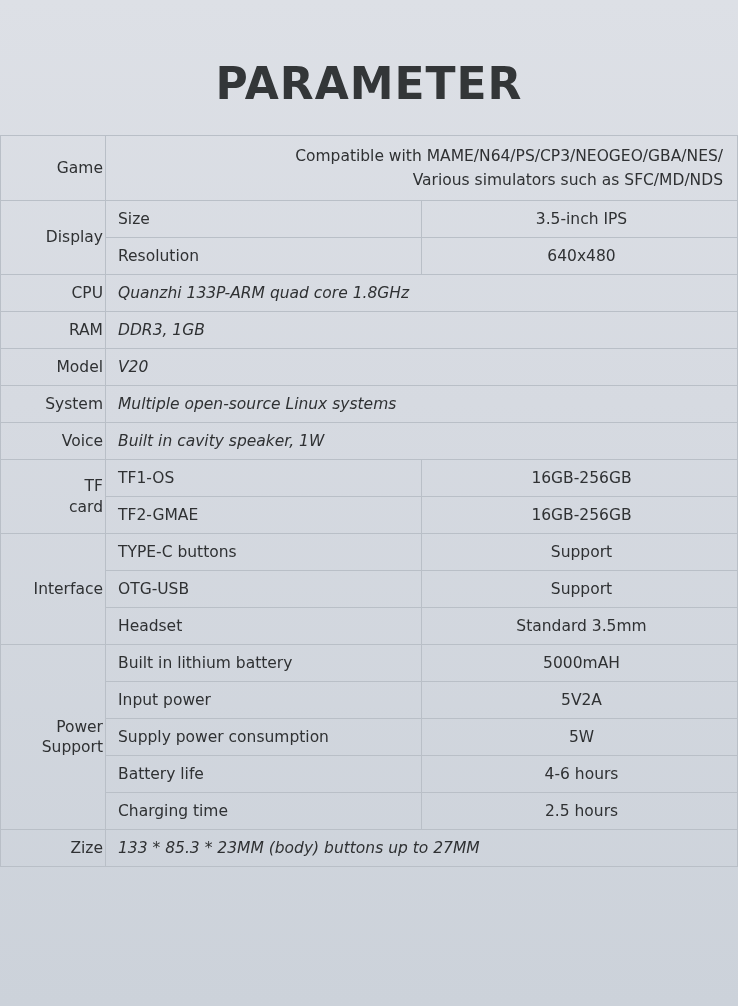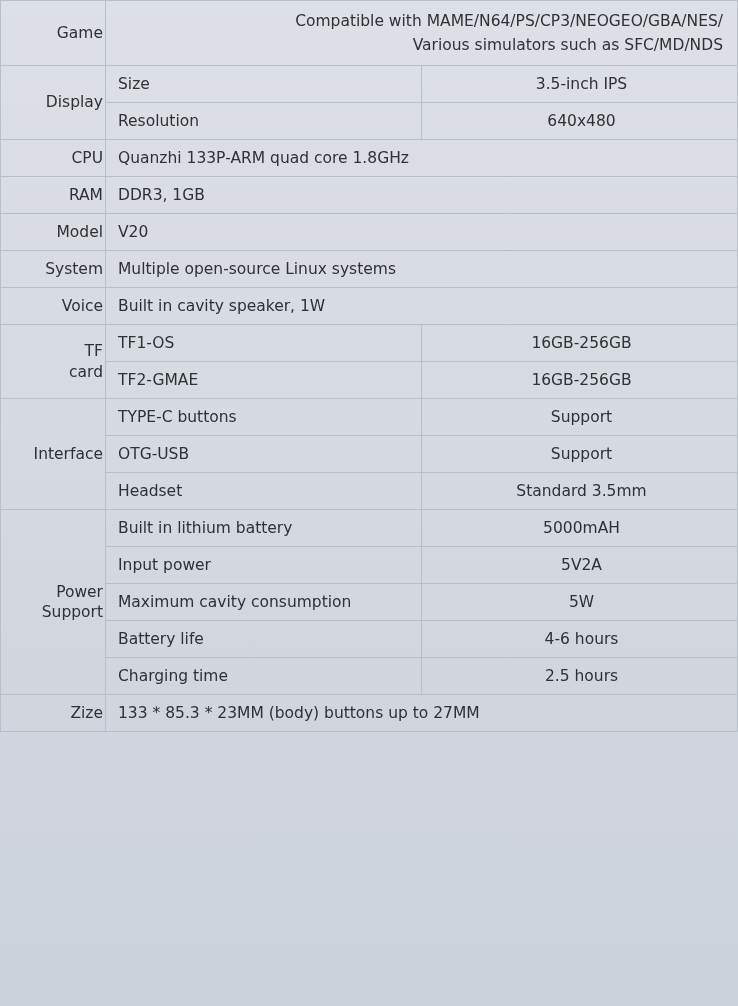--- a/index.html
+++ b/index.html
@@ -65,27 +65,29 @@
   }
   td.value {
     width: 222px;
     padding: 9px 10px 9px 14px;
     font-size: 15.5px;
     text-align: center;
   }
   td.full {
     padding: 9px 10px 9px 12px;
     font-size: 15.5px;
+    font-style: italic;
   }
 </style>
 </head>
 <body>
 
 <div class="page">
 
+  <div class="title">PARAMETER</div>
 
   <table class="spec">
     <tbody>
 
       <tr>
         <td class="label">Game</td>
         <td class="wide" colspan="2">
           <div>Compatible with MAME/N64/PS/CP3/NEOGEO/GBA/NES/</div>
           <div>Various simulators such as SFC/MD/NDS</div>
         </td>
@@ -159,21 +161,21 @@
           <div>Support</div>
         </td>
         <td class="item">Built in lithium battery</td>
         <td class="value">5000mAH</td>
       </tr>
       <tr>
         <td class="item">Input power</td>
         <td class="value">5V2A</td>
       </tr>
       <tr>
-        <td class="item">Maximum cavity consumption</td>
+        <td class="item">Supply power consumption</td>
         <td class="value">5W</td>
       </tr>
       <tr>
         <td class="item">Battery life</td>
         <td class="value">4-6 hours</td>
       </tr>
       <tr>
         <td class="item">Charging time</td>
         <td class="value">2.5 hours</td>
       </tr>

